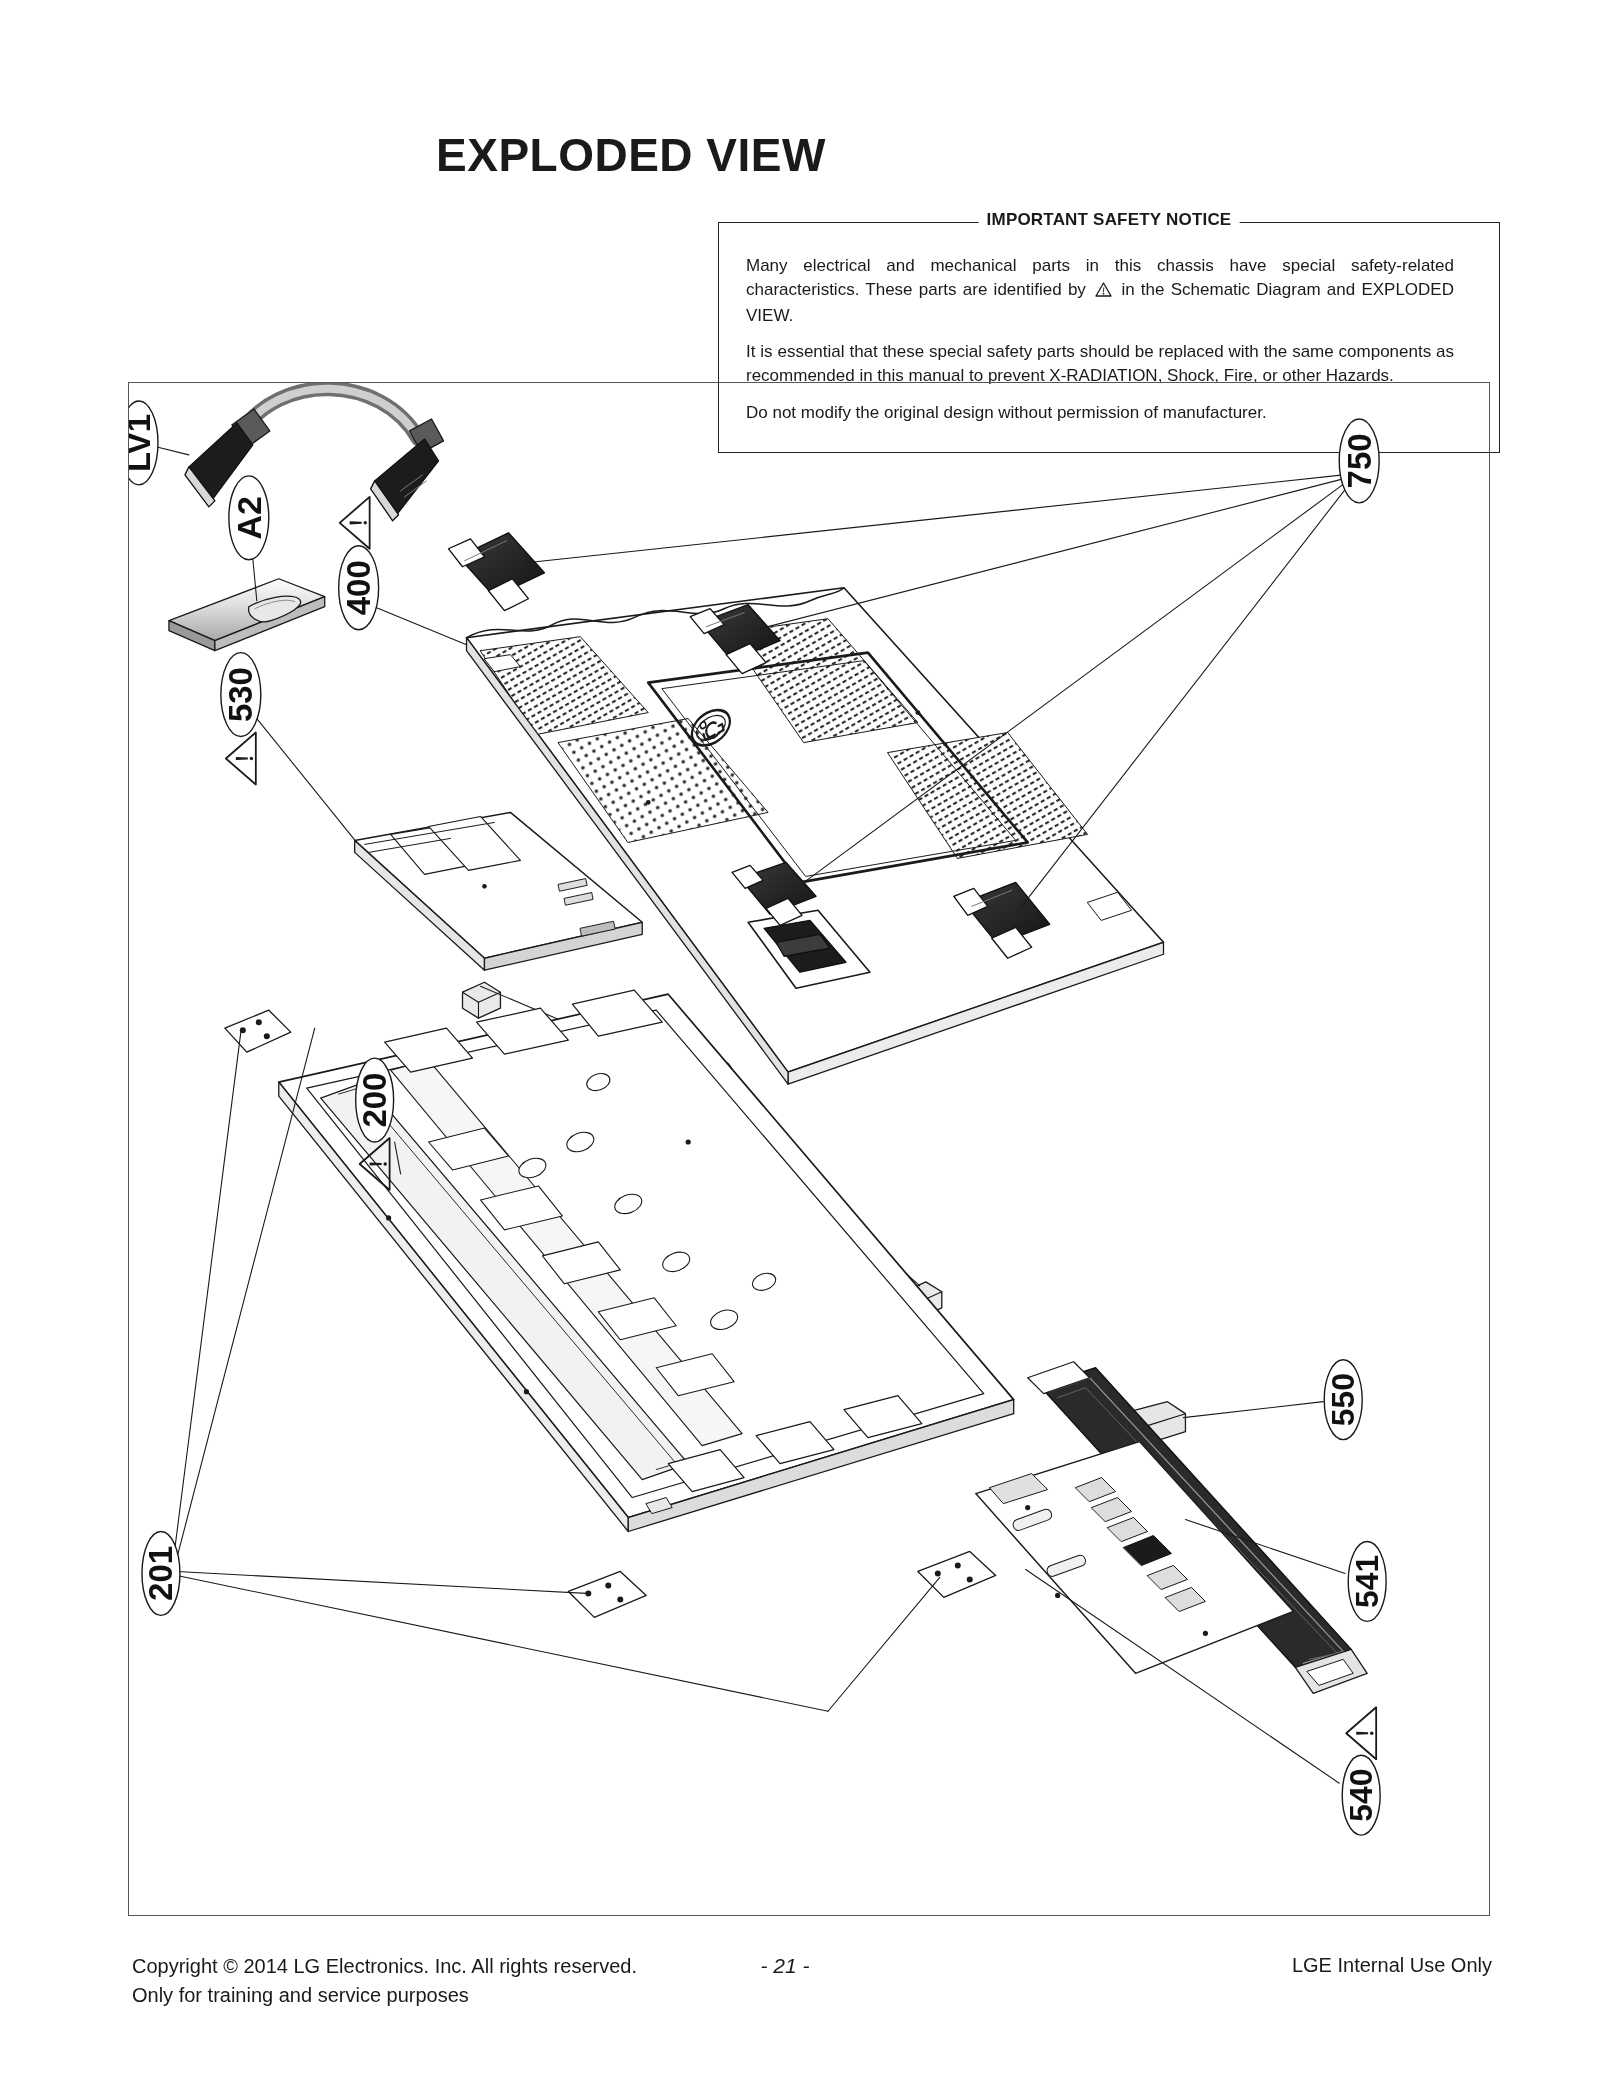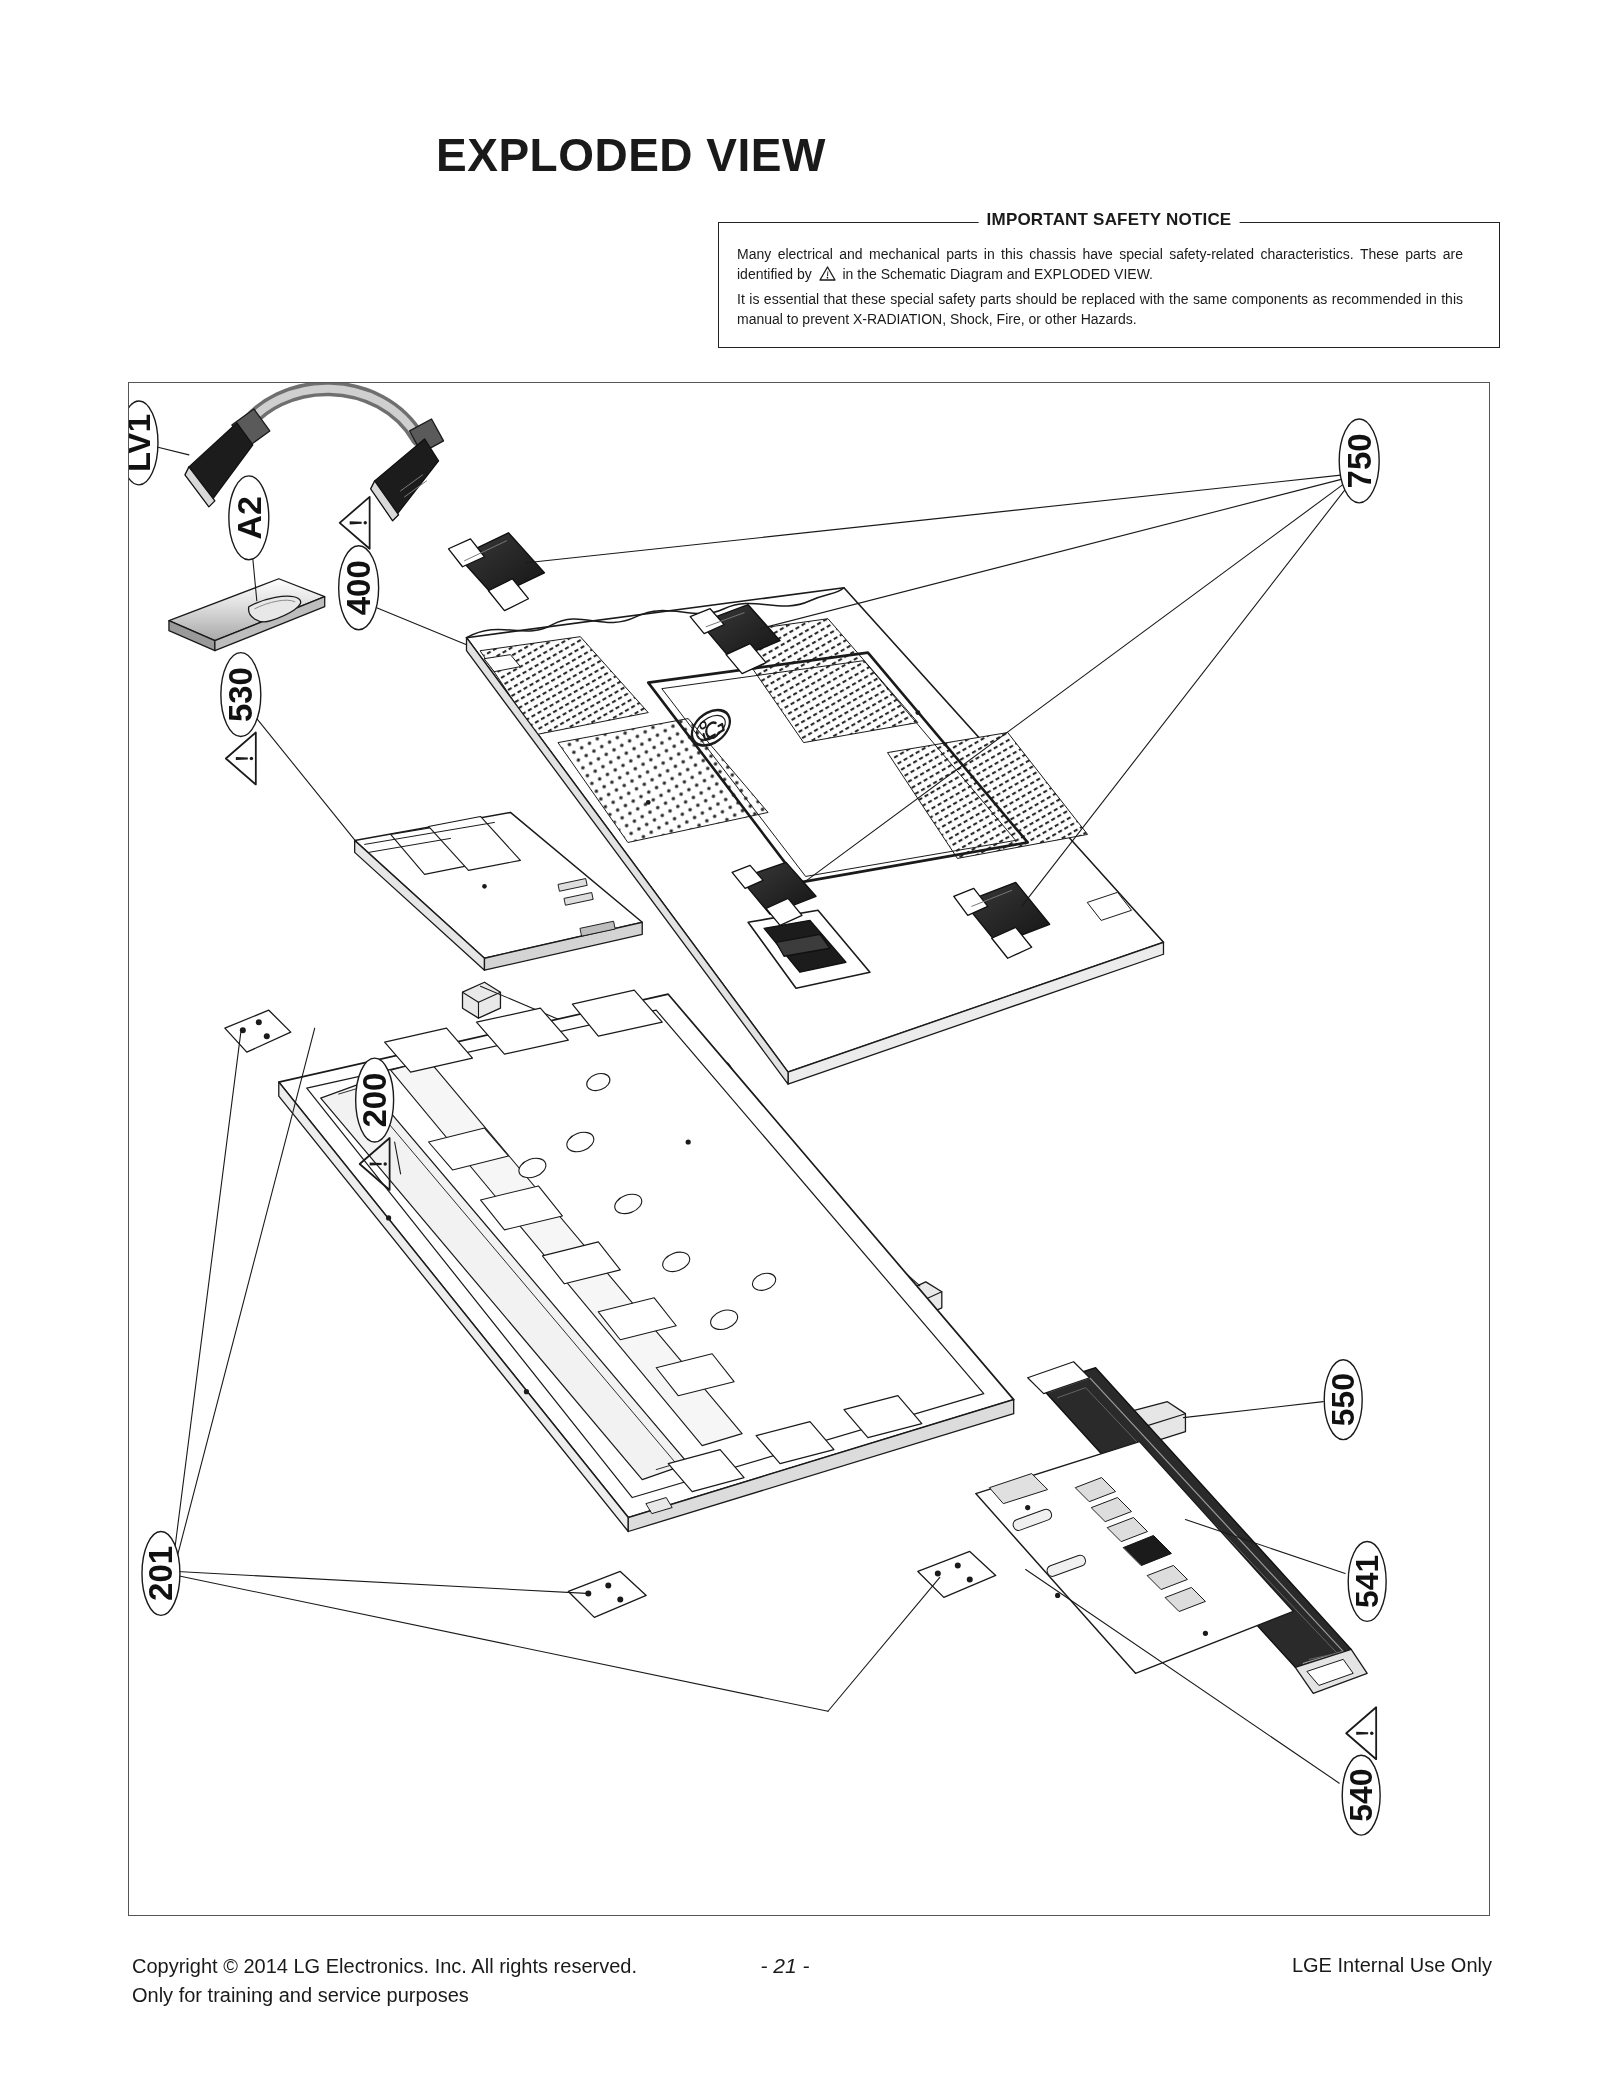--- a/index.html
+++ b/index.html
@@ -50,25 +50,25 @@
     left: 50%;
     transform: translateX(-50%);
     background: #ffffff;
     padding: 0 8px;
     font-size: 17px;
     font-weight: bold;
     white-space: nowrap;
     letter-spacing: 0.2px;
   }
   .safety-line {
-    font-size: 14px;
+    font-size: 17px;
     line-height: 1.40;
     text-align: justify;
     text-justify: inter-word;
-    margin: 4px;
+    margin: 13px;
   }
   .safety-line.nojust { text-align: left; }
   .warn-inline {
     display: inline-block;
     vertical-align: -2px;
     margin: 0 3px;
   }
 
   
   .diagram-frame {
@@ -139,20 +139,21 @@
         <polygon points="8.5,1 16,14 1,14" fill="none" stroke="#1a1a1a" stroke-width="1.3" stroke-linejoin="round"></polygon>
         <path d="M8.5 5.2 L9.25 5.2 L9.0 9.9 L8.0 9.9 Z" fill="#1a1a1a"></path>
         <circle cx="8.5" cy="11.7" r="0.85" fill="#1a1a1a"></circle>
       </svg>
     </span>
     <span>in the Schematic Diagram and EXPLODED VIEW.</span>
   </p>
 
   <p class="safety-line">It is essential that these special safety parts should be replaced with the same components as recommended in this manual to prevent X-RADIATION, Shock, Fire, or other Hazards.</p>
 
+  <p class="safety-line nojust">Do not modify the original design without permission of manufacturer.</p>
 </div>
 
 <div class="diagram-frame">
   <svg class="diagram-svg" viewBox="0 0 1362 1534" preserveAspectRatio="none">
 
     <defs>
 
       <pattern id="vent" width="7" height="7" patternUnits="userSpaceOnUse" patternTransform="rotate(-30)">
         <rect width="7" height="7" fill="#fff"></rect>
         <rect x="0" y="0" width="4.2" height="2.1" fill="#2a2a2a"></rect>

